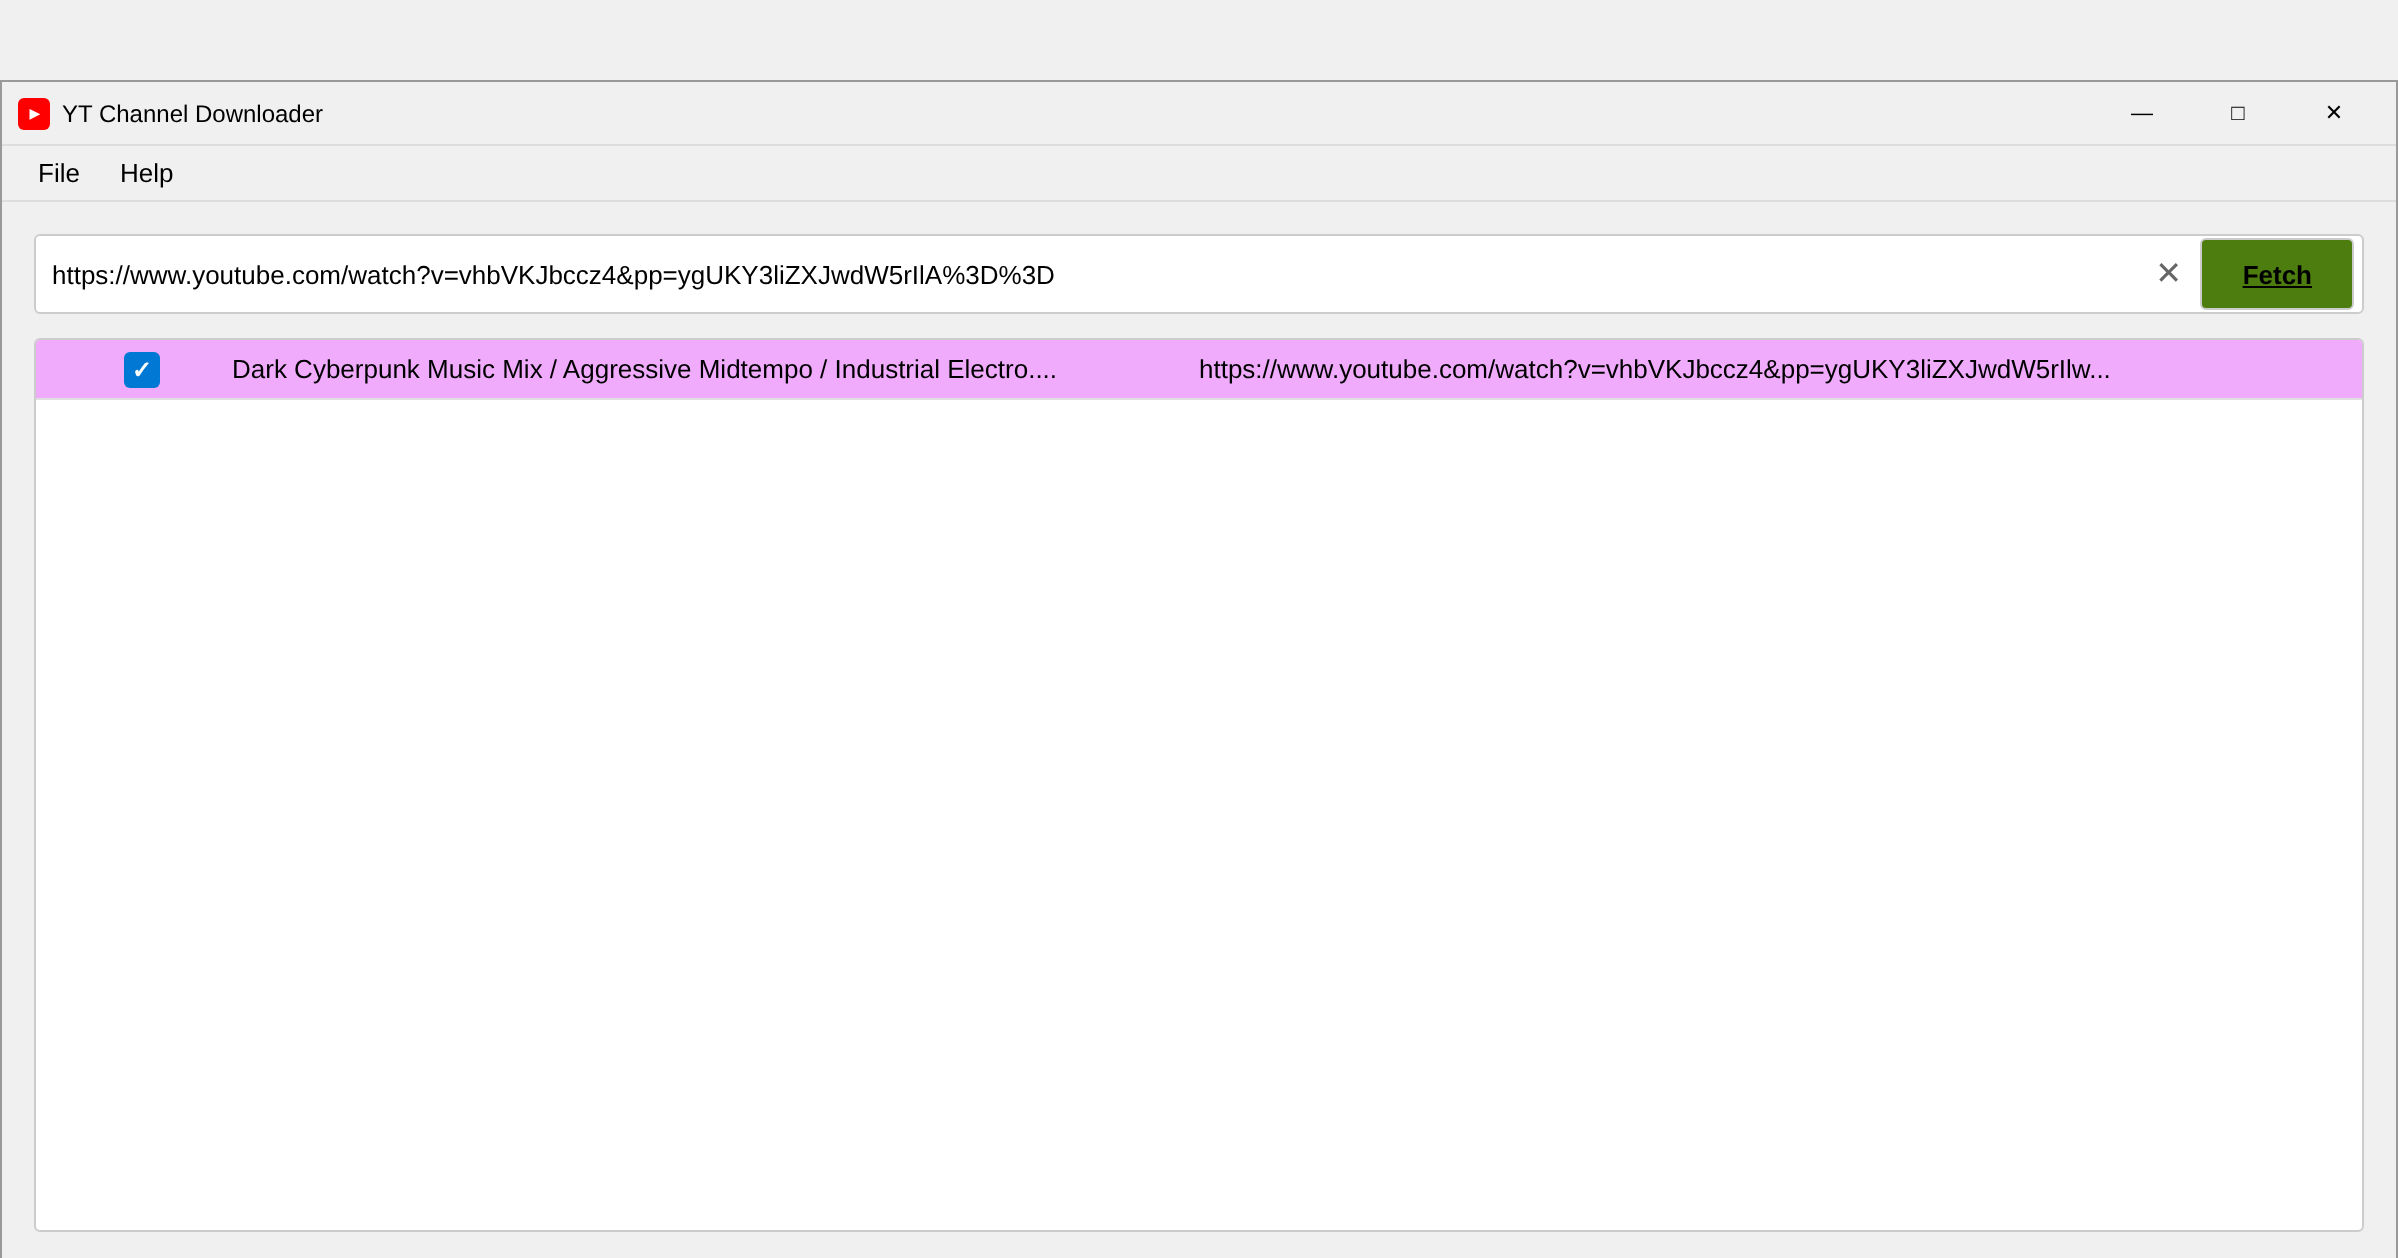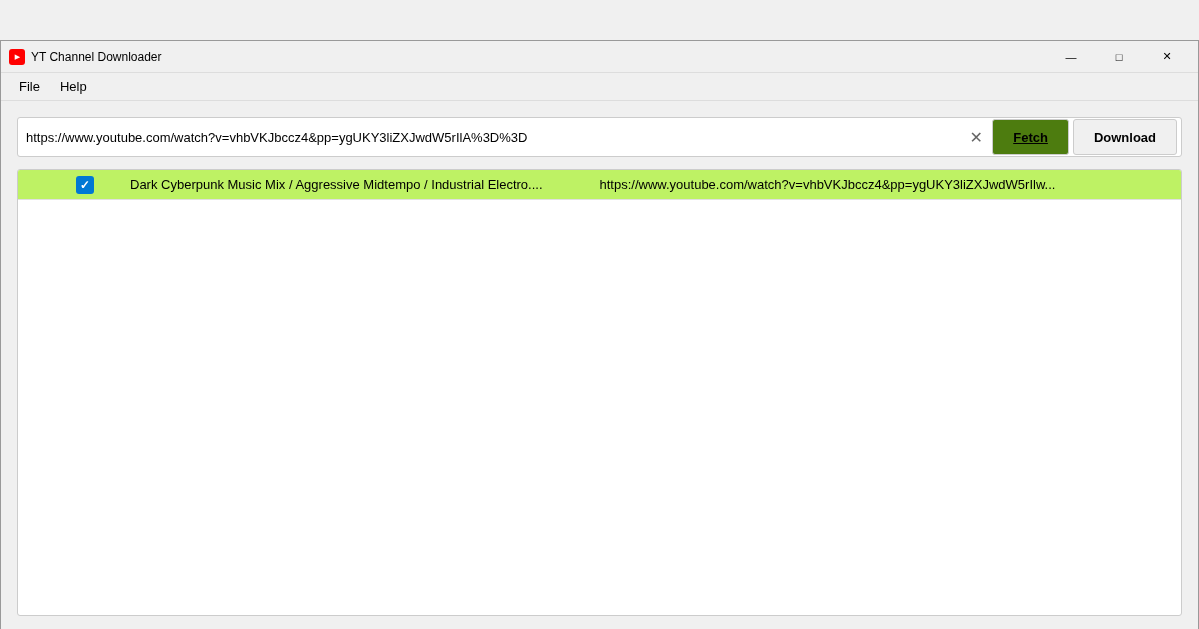--- a/index.html
+++ b/index.html
@@ -218,23 +218,23 @@
       flex-shrink: 0;
       font-weight: 600;
       font-size: 13px;
       color: #000;
       text-align: right;
     }
 
     .table-row {
       display: flex;
       align-items: center;
-      background: #bef264;
+      background: #f0abfc;
       height: 30px;
-      padding: 0 22px;
+      padding: 0 8px;
       border-bottom: 1px solid #e0e0e0;
     }
 
     .row-checkbox {
       width: 90px;
       flex-shrink: 0;
       display: flex;
       align-items: center;
       justify-content: center;
     }
@@ -340,21 +340,20 @@
     <div class="menu-item">File</div>
     <div class="menu-item">Help</div>
   </div>
 
   <div class="content-area">
 
     <div class="url-bar">
       <input class="url-input" type="text" value="https://www.youtube.com/watch?v=vhbVKJbccz4&amp;pp=ygUKY3liZXJwdW5rIlA%3D%3D" style="">
       <button class="clear-btn">✕</button>
       <button class="fetch-btn">Fetch</button>
-      <button class="download-btn">Download</button>
     </div>
 
     <div class="table-container">
       <div class="table-body">
         <div class="table-row">
           <div class="row-checkbox">
             <div class="checkbox-checked"></div>
           </div>
           <div class="row-title">Dark Cyberpunk Music Mix / Aggressive Midtempo / Industrial Electro....</div>
           <div class="row-link">https://www.youtube.com/watch?v=vhbVKJbccz4&amp;pp=ygUKY3liZXJwdW5rIlw...</div>

